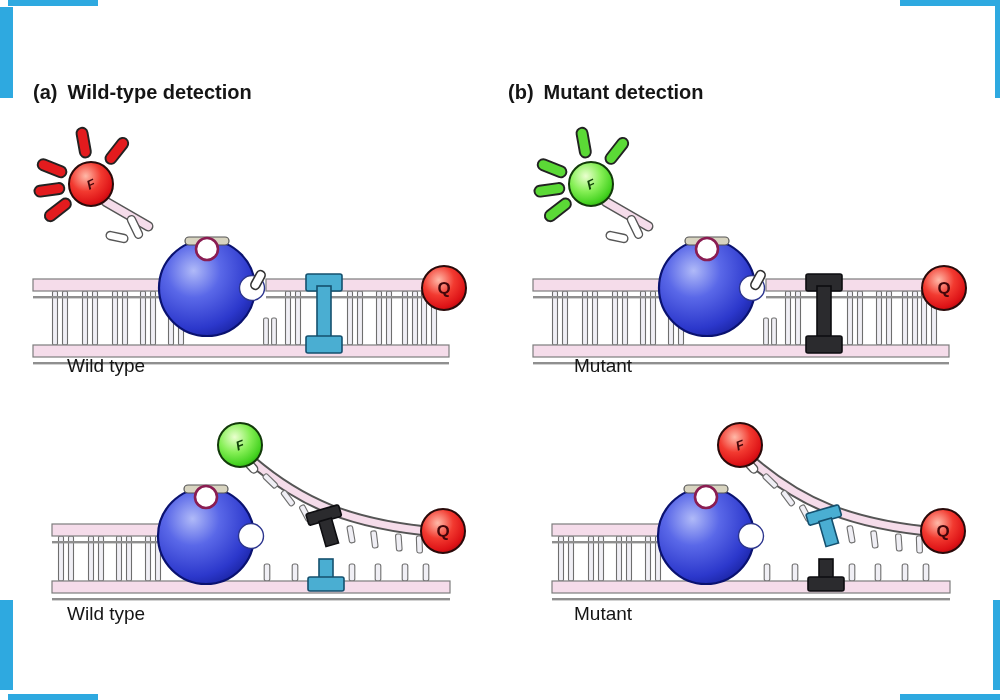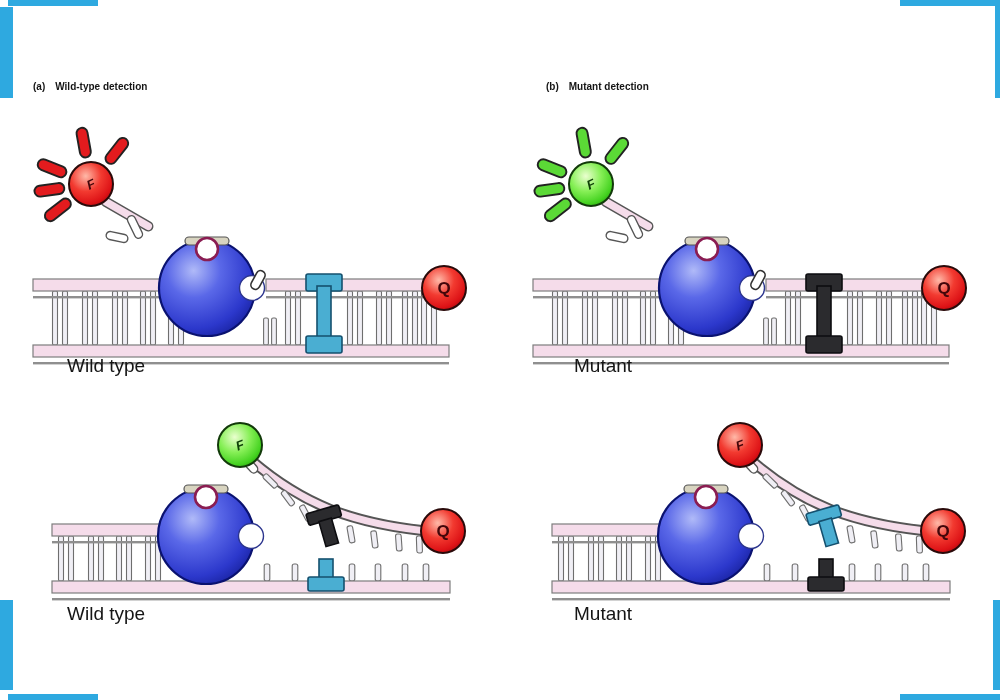--- a/index.html
+++ b/index.html
@@ -1,19 +1,19 @@
 <!DOCTYPE html>
 <html style="--frame: #2ea9e0;"><head>
 <meta charset="utf-8">
 <style>
   html,body{margin:0;padding:0;background:#ffffff;}
   .stage{position:relative;width:1000px;height:700px;background:#ffffff;overflow:hidden;
          font-family:"Liberation Sans",sans-serif;color:#151515;}
   .frame{position:absolute;background:var(--frame,#2ea9e0);}
-  .panel-title{position:absolute;font-size:10px;white-space:nowrap;}
+  .panel-title{position:absolute;font-size:20px;white-space:nowrap;}
   .panel-title .tag{font-weight:bold;margin-right:10px;}
   .panel-title .ttl{font-weight:600;}
   .row-label{position:absolute;font-size:19px;white-space:nowrap;}
   svg{position:absolute;left:0;top:0;}
 </style>
 </head>
 <body>
 
 <div class="stage">
 
@@ -321,20 +321,20 @@
         <g>
           <circle cx="943" cy="531" r="22" fill="url(#gRed)" stroke="#2a0a0a" stroke-width="2"></circle>
           <text x="943" y="531" dy="0.36em" text-anchor="middle" font-size="17" font-weight="bold" fill="#42060a" font-family="&quot;Liberation Sans&quot;,sans-serif">Q</text>
         </g>
       </g>
     </svg>
 
   <div class="panel-title" style="left:33px;top:81px;">
     <span class="tag">(a)</span><span class="ttl">Wild-type detection</span>
   </div>
-  <div class="panel-title" style="left:546px;top:81px;">
+  <div class="panel-title" style="left:508px;top:81px;">
     <span class="tag">(b)</span><span class="ttl">Mutant detection</span>
   </div>
   <div class="row-label" style="left:67px;top:355px;">Wild type</div>
   <div class="row-label" style="left:574px;top:355px;">Mutant</div>
   <div class="row-label" style="left:67px;top:603px;">Wild type</div>
   <div class="row-label" style="left:574px;top:603px;">Mutant</div>
 </div>
 
 </body></html>

